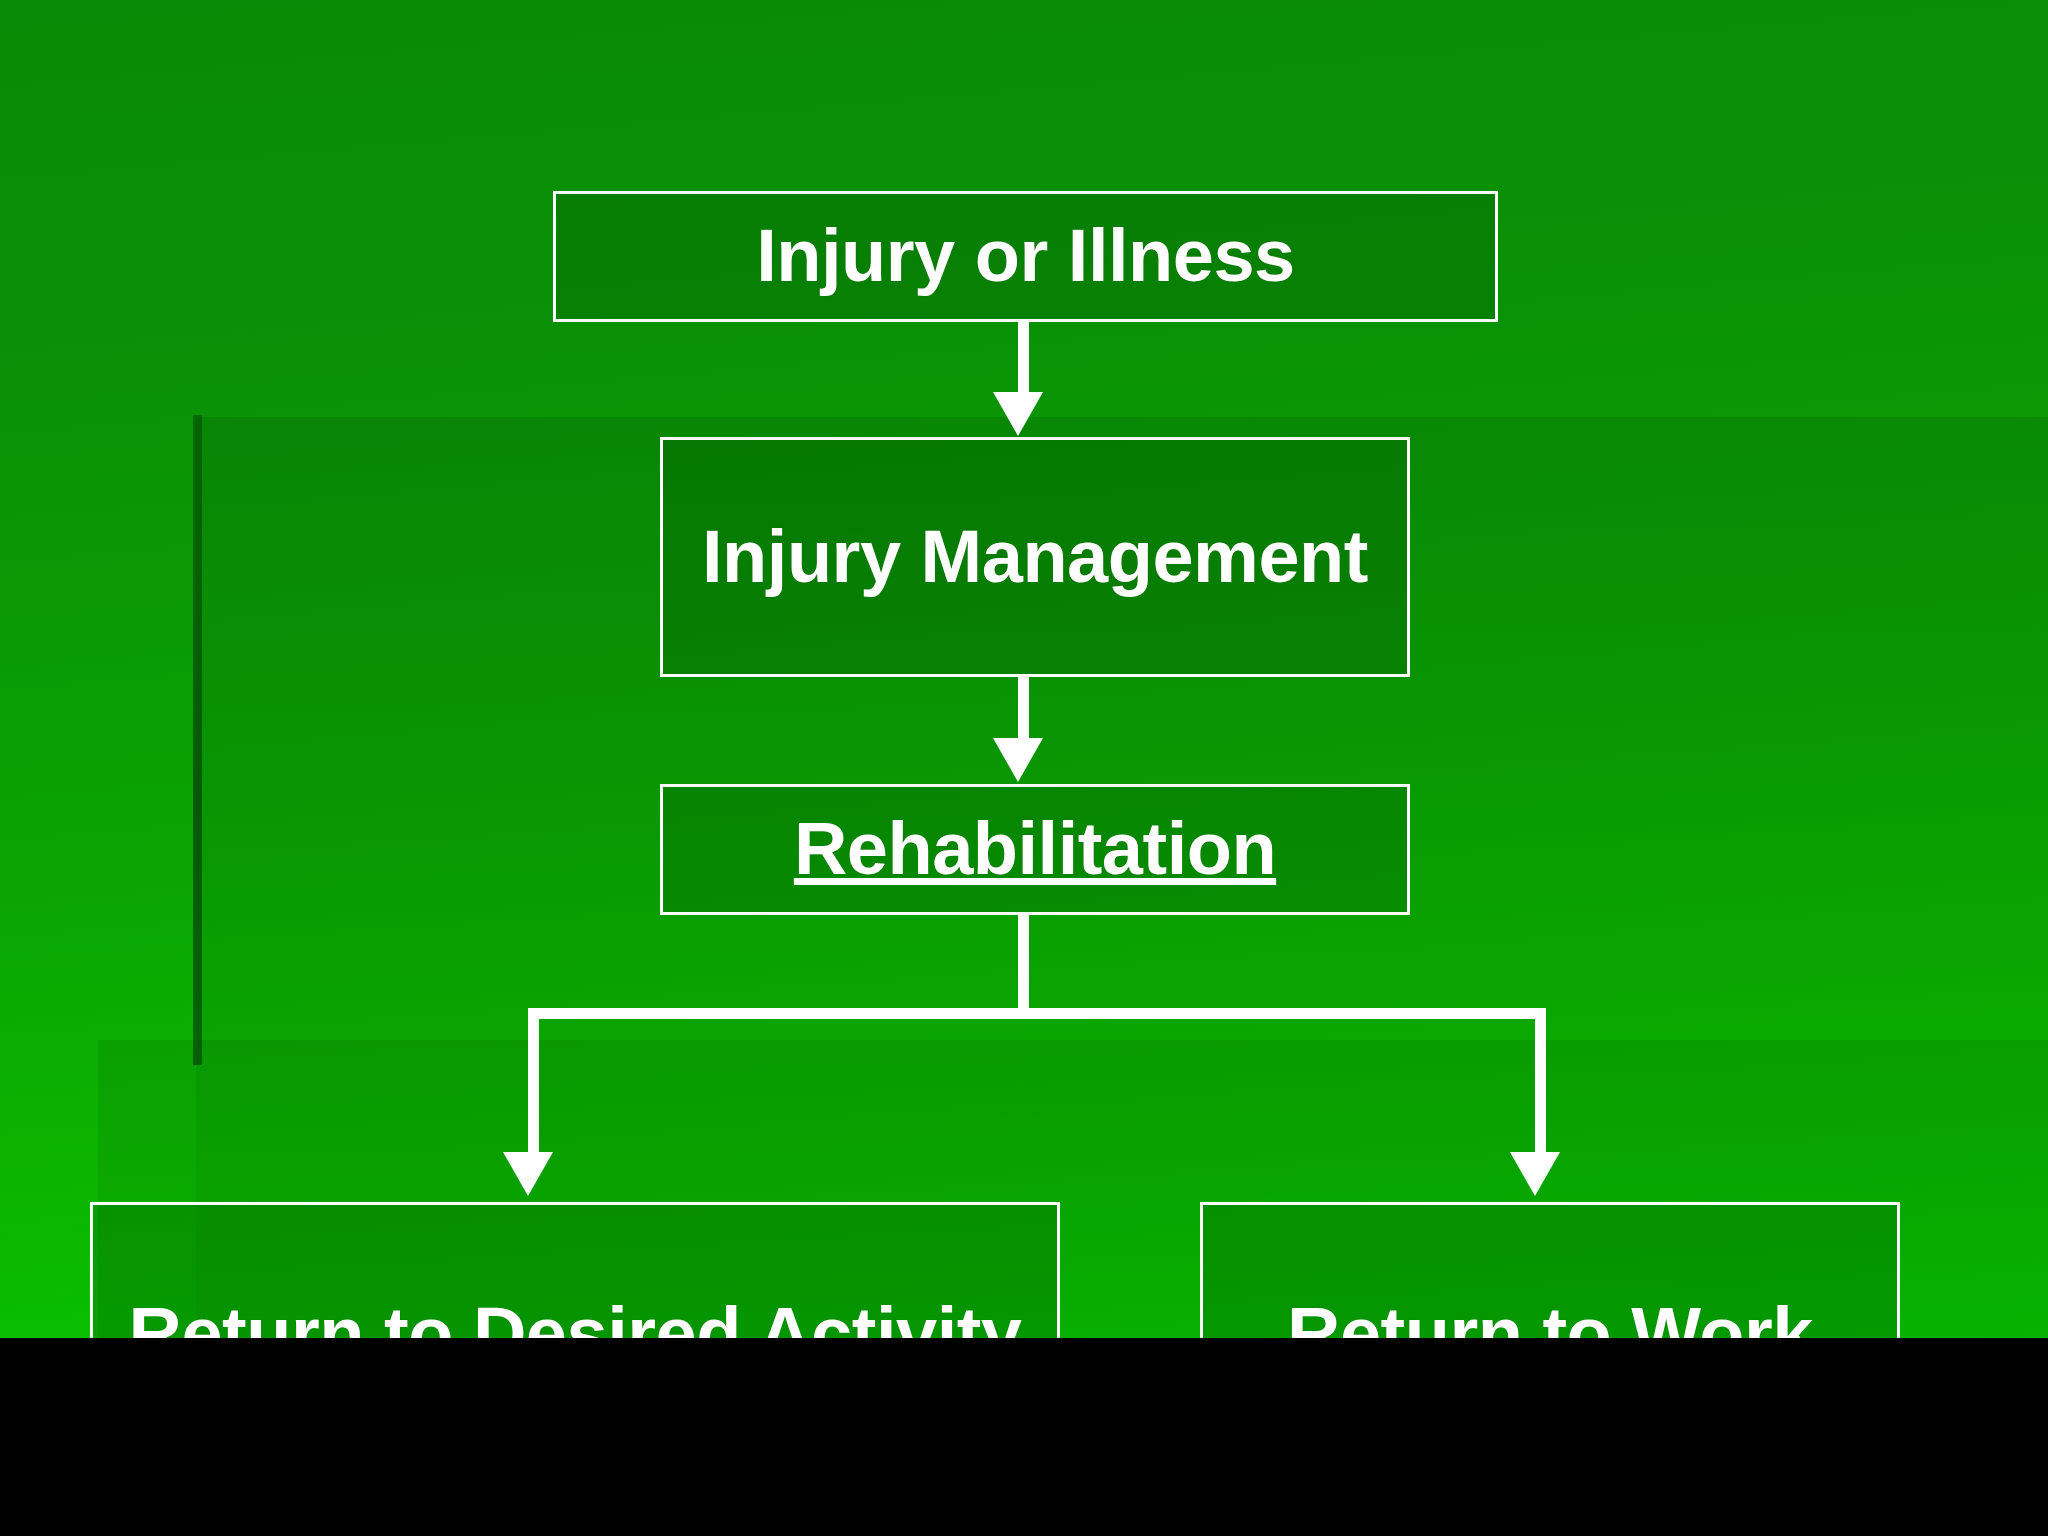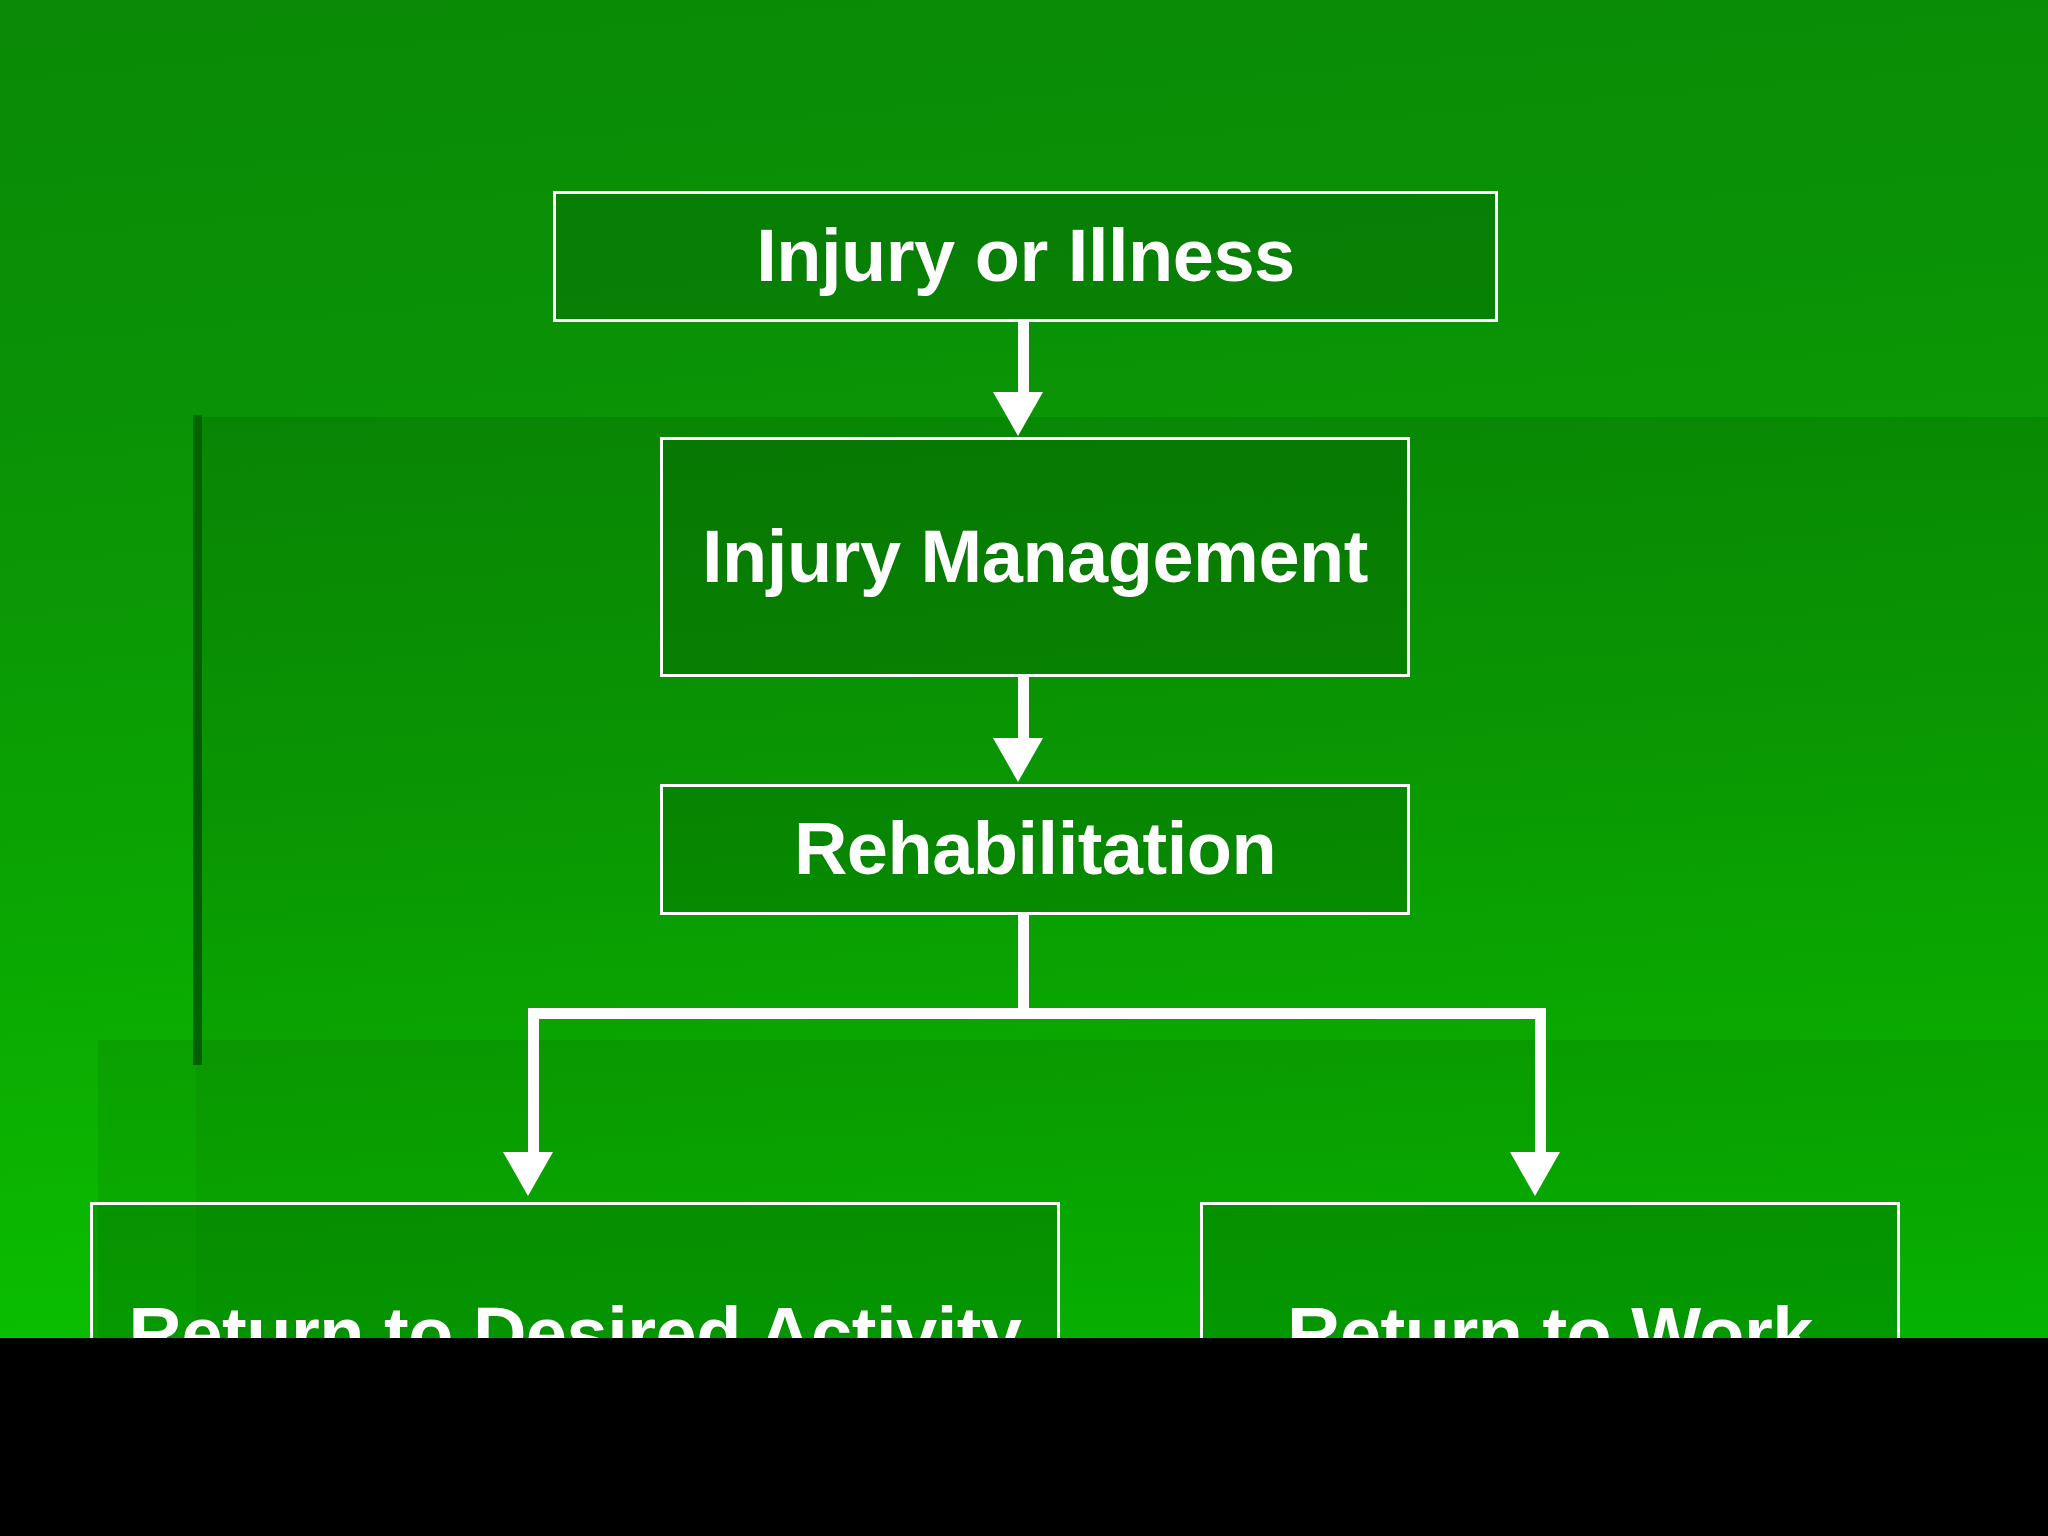--- a/index.html
+++ b/index.html
@@ -67,20 +67,21 @@
     left: 553px;  top: 191px;  width: 945px;  height: 131px;
     font-size: 74px;
   }
   #node-medical {
     left: 660px;  top: 437px;  width: 750px;  height: 240px;
     font-size: 74px;
   }
   #node-rehab {
     left: 660px;  top: 784px;  width: 750px;  height: 131px;
     font-size: 74px;
+    text-decoration: underline;
   }
   #node-activity {
     left: 90px;   top: 1202px; width: 970px;  height: 265px;
     font-size: 74px;
   }
   #node-work {
     left: 1200px; top: 1202px; width: 700px;  height: 265px;
     font-size: 74px;
   }
 

